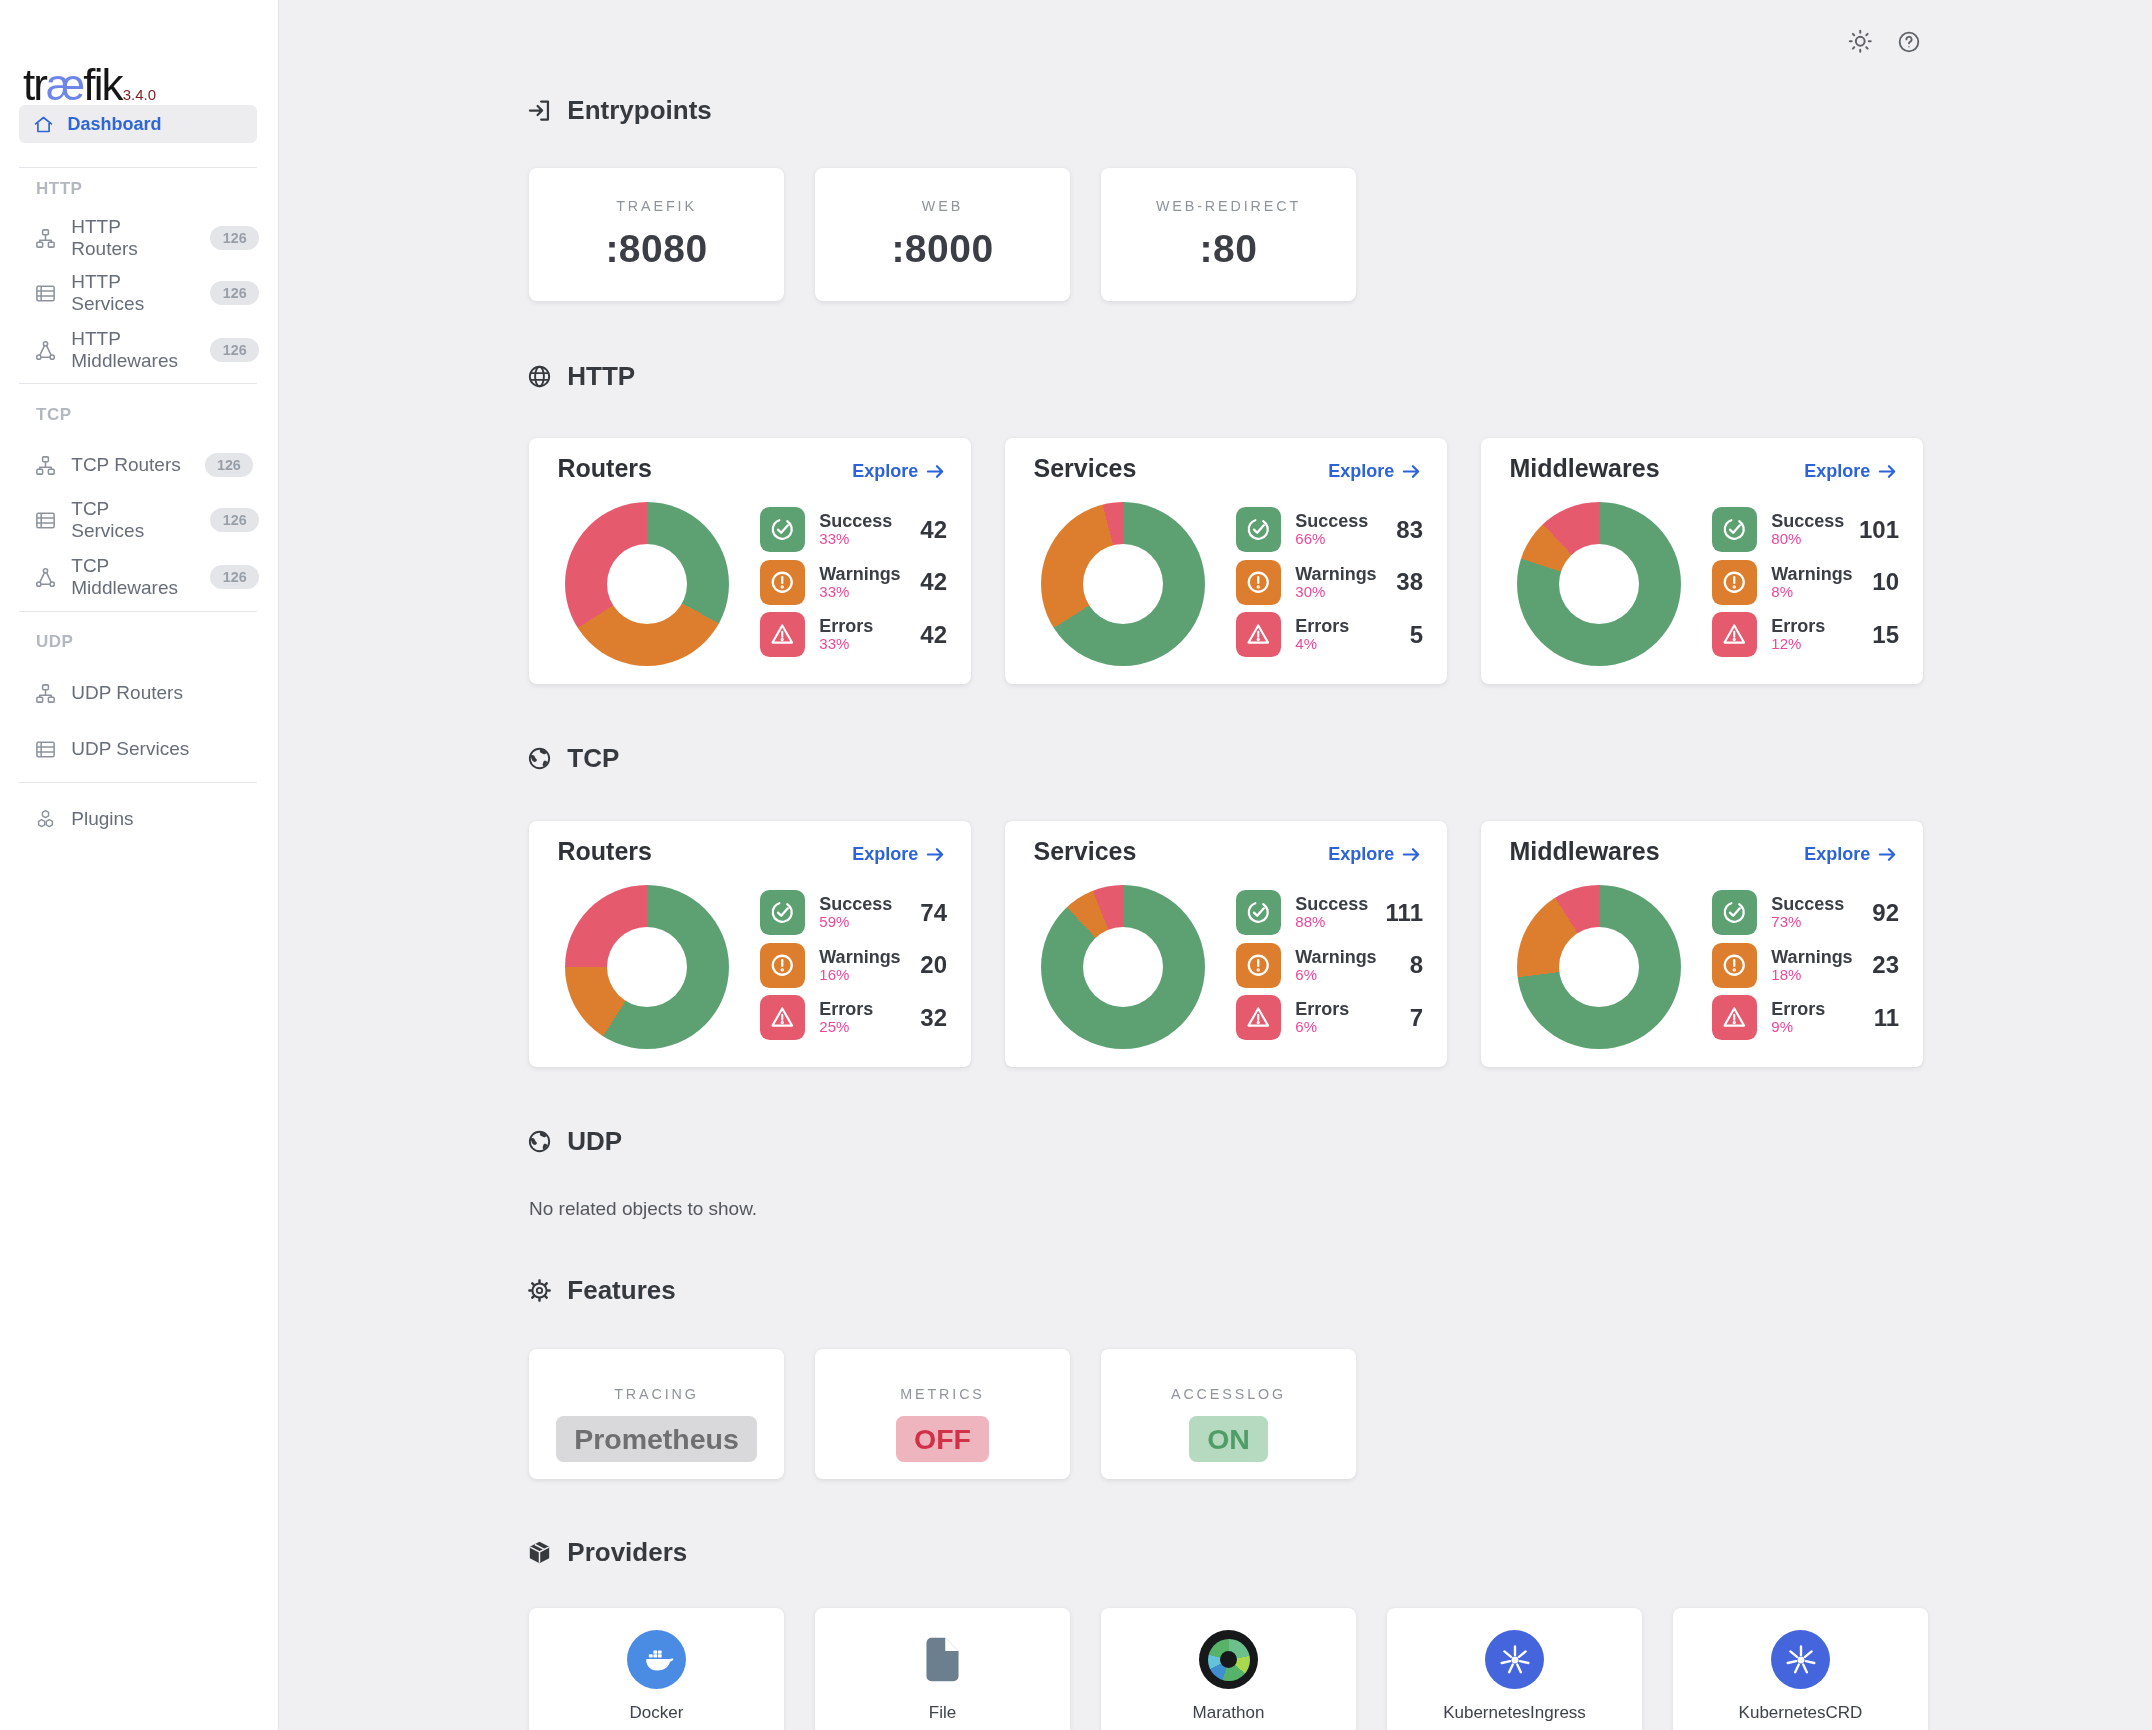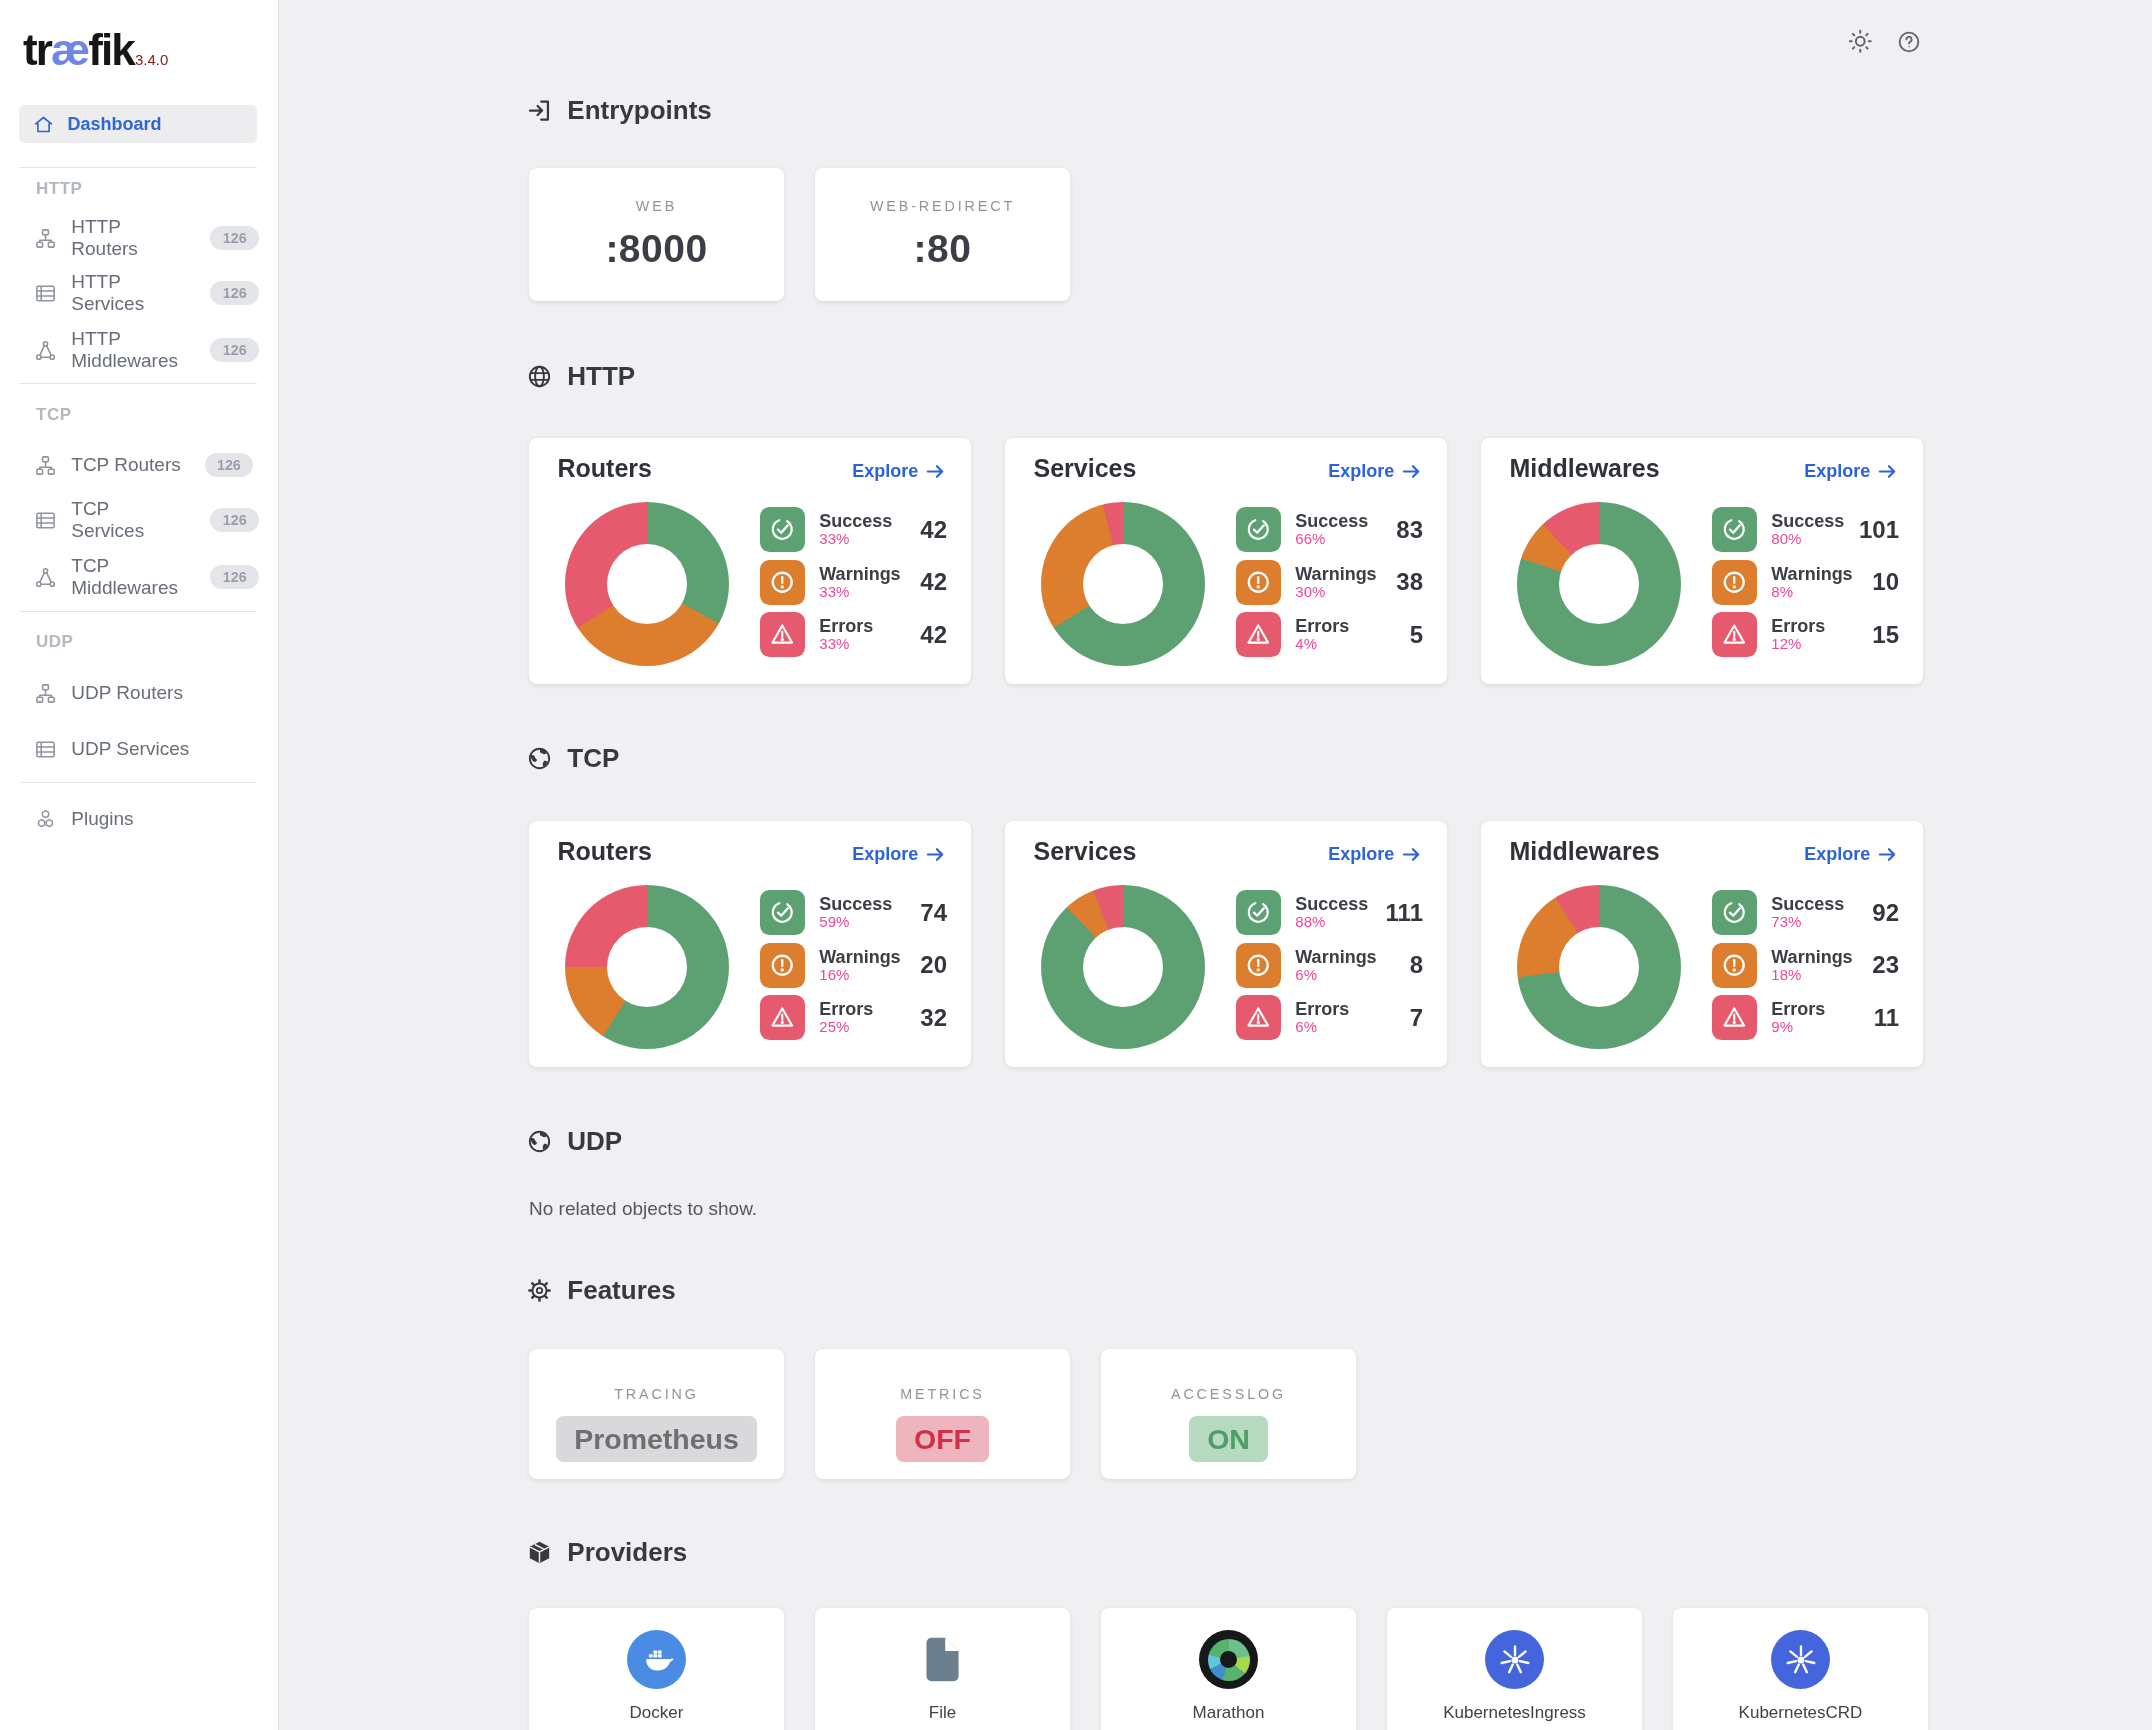--- a/index.html
+++ b/index.html
@@ -10,21 +10,21 @@
     position:relative; overflow:hidden;
   }
   svg { display:block; }
 
   
   .sidebar {
     position:absolute; left:0; top:0; width:279px; height:1730px;
     background:#ffffff; border-right:1px solid #e2e3e6;
   }
   .logo-row { position:absolute; left:23px; top:25px; display:flex; align-items:baseline; }
-  .logo { font-size:44px; font-weight:700; letter-spacing:-1.9px; color:#161616; }
+  .logo { font-size:44px; font-weight:400; letter-spacing:-1.9px; color:#161616;margin-top:35px; }
   .logo .ae { color:#6e86e8; }
   .logo-version { font-size:15px; color:#7f1d1d; margin-left:1px; font-weight:500; }
 
   .nav-dashboard {
     position:absolute; left:19px; right:21px; top:105px; height:38px;
     background:#ededf0; border-radius:5.7px; display:flex; align-items:center;
     padding:0 14.3px; gap:13.3px; color:#2e66d6; font-size:18px; font-weight:600; cursor:pointer;
   }
   .sb-divider { position:absolute; left:19px; right:21px; height:1px; background:#e5e6e9; }
   .sb-label { position:absolute; left:36px; font-size:17px; font-weight:700; color:#b3b8c0; letter-spacing:0.5px; }
@@ -255,20 +255,24 @@
   <span class="hicon">
     <svg width="27" height="27" viewBox="0 0 24 24" fill="none" stroke="currentColor" stroke-width="2" stroke-linecap="round" stroke-linejoin="round">
         <path d="M13.5 4h6v16h-6"></path>
         <path d="M3.5 12H14M10.3 8l4 4-4 4"></path>
       </svg>
   </span>
   <span>Entrypoints</span>
 </div>
 <div class="row" style="top:168px">
   <div class="card ep-card">
+    <div class="ep-label">TRAEFIK</div>
+    <div class="ep-value">:8080</div>
+  </div>
+  <div class="card ep-card">
     <div class="ep-label">WEB</div>
     <div class="ep-value">:8000</div>
   </div>
   <div class="card ep-card">
     <div class="ep-label">WEB-REDIRECT</div>
     <div class="ep-value">:80</div>
   </div>
 </div>
 
 <div class="sec-header" style="top:361px">

